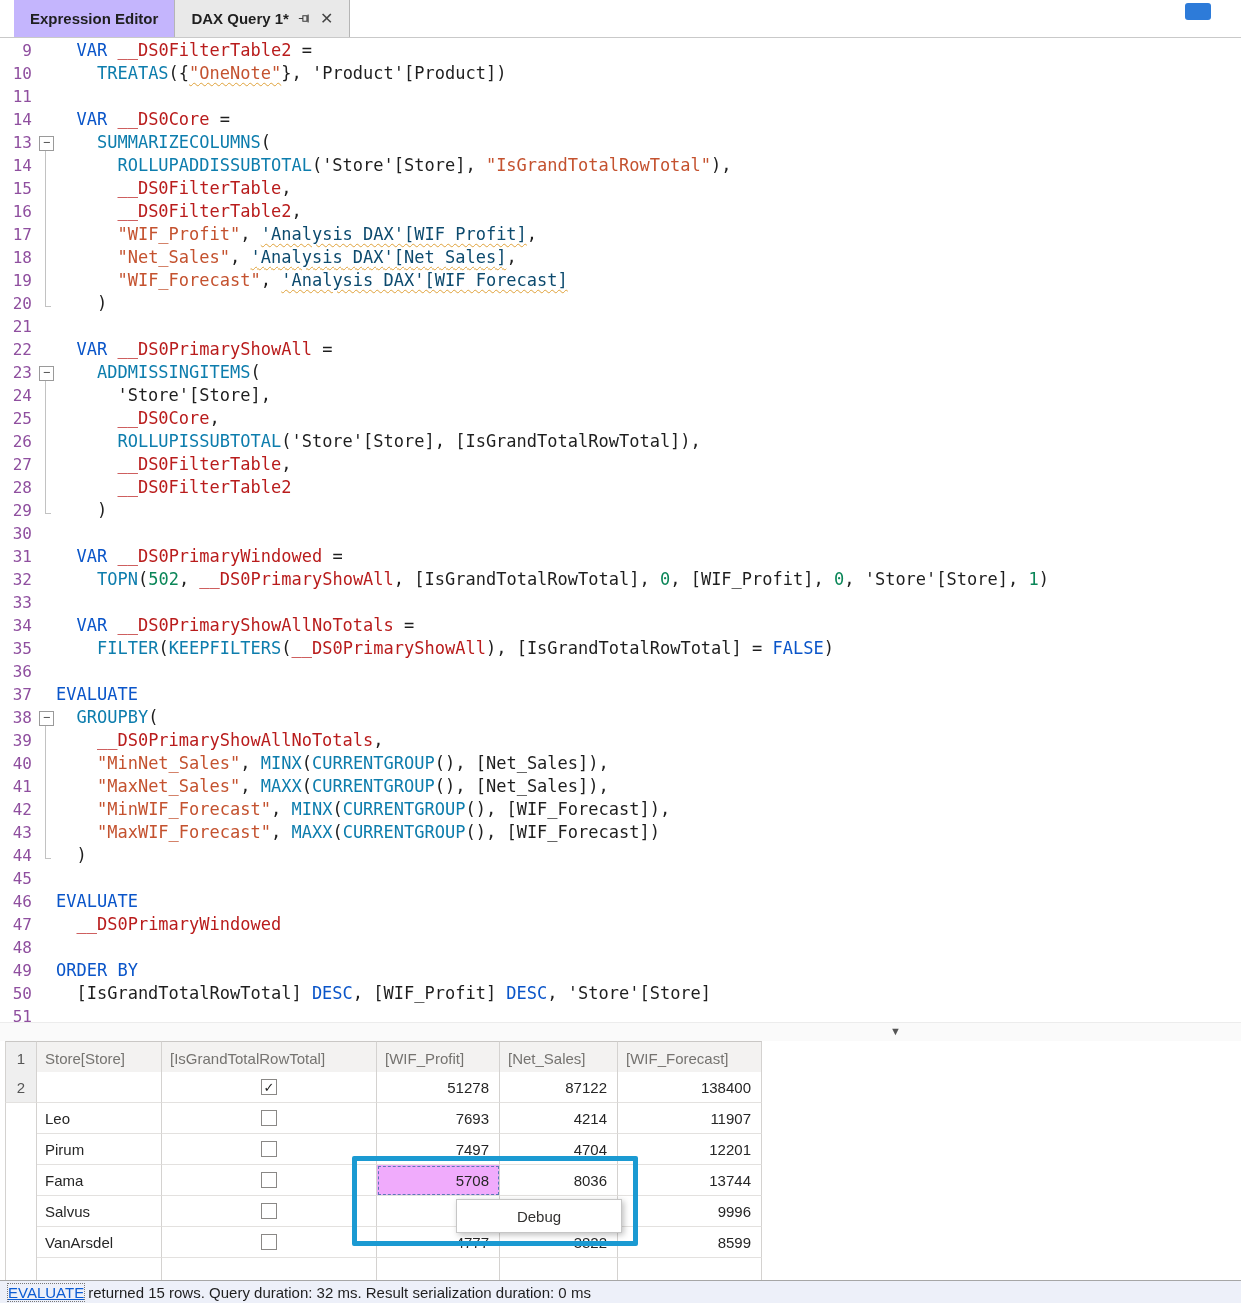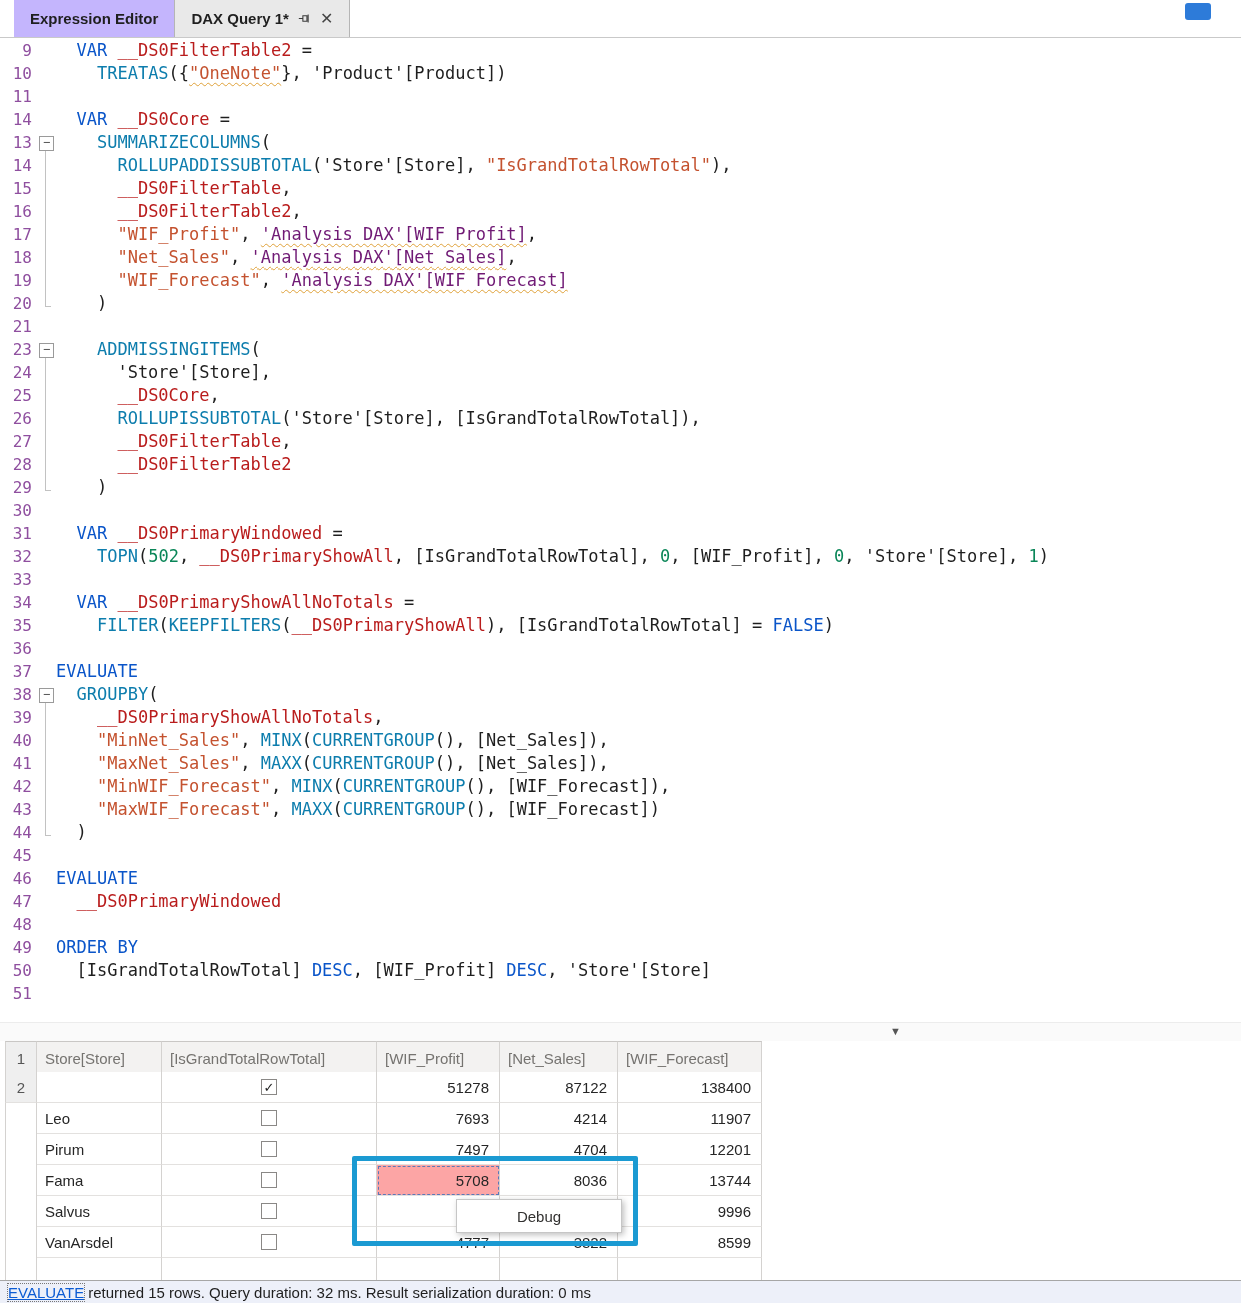--- a/index.html
+++ b/index.html
@@ -28,41 +28,41 @@
   .fold.end::before { content:''; position:absolute; left:7px; top:0; height:14px; border-left:1px solid #c2c2c2; }
   .fold.end::after { content:''; position:absolute; left:7px; top:14px; width:6px; border-top:1px solid #c2c2c2; }
   .code { white-space:pre; }
   .tk-p { color:#1e1e1e; }
   .tk-k { color:#0a55c9; }
   .tk-f { color:#0d7dad; }
   .tk-v { color:#b91c1c; }
   .tk-s { color:#c4522f; }
   .tk-n { color:#0a8658;margin-top:24px; }
   .tk-su { color:#c4522f; }
-  .tk-pu { color:#701a75; }
+  .tk-pu { color:#0c4a6e; }
   .tk-su, .tk-pu { text-decoration-line:underline; text-decoration-style:wavy; text-decoration-color:#dfa23a;
                    text-decoration-thickness:1px; text-underline-offset:3px; }
 
   
   .splitter { position:absolute; top:1022px; left:0; width:100%; height:19px; background:#fafafa; border-top:1px solid #ececec; }
   .splitter .tri { position:absolute; left:890px; top:2px; font-size:11px; color:#555; }
 
   
   .gridwrap { position:absolute; top:1041px; left:5px; height:239px; overflow:hidden; }
   .grid { display:grid; grid-template-columns:32px 125px 215px 123px 118px 144px; grid-auto-rows:31px; font-size:15px; }
   .gcell { background:#fff; border-right:1px solid #d4d2d0; border-bottom:1px solid #e3e1df; display:flex; align-items:center;
            padding:0 8px; color:#262626; overflow:hidden; }
   .ghead { height:34px; background:#f3f2f1; color:#757370; border-top:1px solid #c9c7c5; border-bottom:1px solid #c9c7c5; }
   .rownum { background:#efefef; border-left:1px solid #d4d2d0; justify-content:center; color:#555; }
   .rownum.blank { background:#fff; border-bottom:none; }
   .num { justify-content:flex-end; padding-right:10px; }
   .cbcell { justify-content:center; }
   .cb { width:16px; height:16px; border:1px solid #8a8886; background:#fff; display:flex; align-items:center; justify-content:center;
         font-size:13px; color:#222; line-height:1; }
-  .sel { background:#fca5a5; outline:1px dashed #5b79b8; outline-offset:-2px; }
+  .sel { background:#f0abfc; outline:1px dashed #5b79b8; outline-offset:-2px; }
 
   
   .popup { position:absolute; left:456px; top:1199px; width:166px; height:34px; background:#fff; border:1px solid #c6c6c6;
            box-shadow:2px 2px 6px rgba(0,0,0,.25); display:flex; align-items:center; justify-content:center;
            font-size:15px; color:#323130; z-index:5; }
   .blue-rect { position:absolute; left:352px; top:1156px; width:286px; height:90px; border:5px solid #1b9ad2;
                border-radius:2px; z-index:6; }
 
   
   .statusbar { position:absolute; top:1280px; left:0; width:100%; height:23px; background:#edf0f9; border-top:1px solid #a6a6a6;
@@ -148,20 +148,25 @@
     </div>
     <div class="ed-row">
       <span class="ln">20</span>
       <span class="fold end"></span>
       <span class="code"><span class="tk-p">    )</span></span>
     </div>
     <div class="ed-row">
       <span class="ln">21</span>
       <span class="fold"></span>
       <span class="code"></span>
+    </div>
+    <div class="ed-row">
+      <span class="ln">22</span>
+      <span class="fold"></span>
+      <span class="code"><span class="tk-p">  </span><span class="tk-k">VAR</span><span class="tk-p"> </span><span class="tk-v">__DS0PrimaryShowAll</span><span class="tk-p"> =</span></span>
     </div>
     <div class="ed-row">
       <span class="ln">23</span>
       <span class="fold start"></span>
       <span class="code"><span class="tk-p">    </span><span class="tk-f">ADDMISSINGITEMS</span><span class="tk-p">(</span></span>
     </div>
     <div class="ed-row">
       <span class="ln">24</span>
       <span class="fold mid"></span>
       <span class="code"><span class="tk-p">      'Store'[Store],</span></span>

